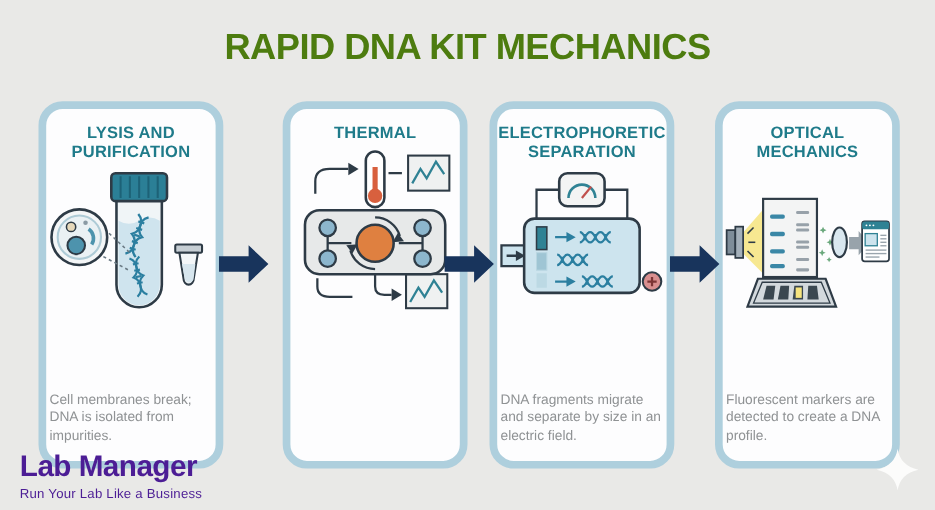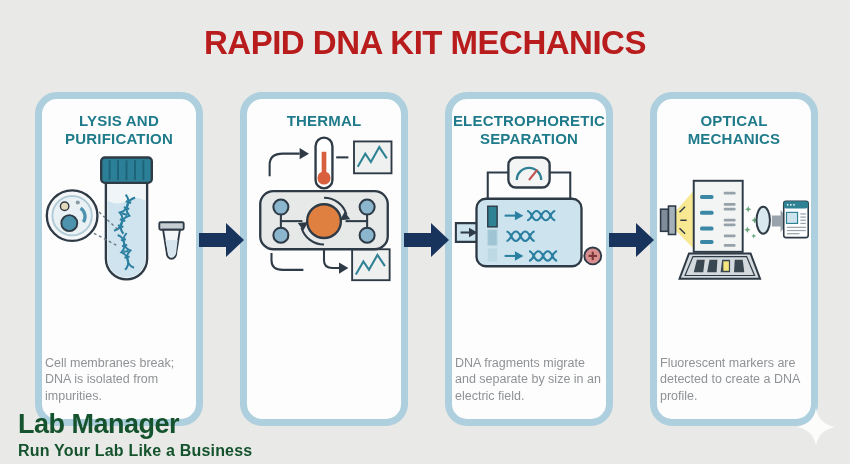--- a/index.html
+++ b/index.html
@@ -3,42 +3,42 @@
 <meta charset="utf-8">
 <style>
   html,body{margin:0;padding:0;}
   body{
     width:850px;height:464px;position:relative;overflow:hidden;
     background:#e9e9e7;
     font-family:"Liberation Sans", sans-serif;
   }
   .main-title{
     position:absolute;top:24px;left:0;width:850px;text-align:center;
-    font-size:33px;font-weight:800;letter-spacing:-.5px;color:#b91c1c;
+    font-size:33px;font-weight:800;letter-spacing:-.5px;color:#4d7c0f;
   }
   .card{
     position:absolute;top:92px;width:168px;height:334px;box-sizing:border-box;
     background:#fdfdfe;border:7px solid #aecfdd;border-radius:22px;
   }
-  .card.c1{left:35px}.card.c2{left:240px}.card.c3{left:445px}.card.c4{left:650px}
+  .card.c1{left:35px}.card.c2{left:257px}.card.c3{left:445px}.card.c4{left:650px}
   .card-title{
     margin-top:13px;text-align:center;color:#1f7b8a;font-weight:800;
     font-size:15px;line-height:1.18;letter-spacing:.2px;
   }
   .card-title span{display:block}
   .illus{height:152px;display:flex;align-items:center;justify-content:center;margin-top:2px;}
   .card-desc{
     position:absolute;left:3px;right:3px;bottom:15px;
     color:#8f9294;font-size:12.5px;line-height:1.32;font-weight:500;
   }
   .flow-arrow{position:absolute;top:222px;width:46px;height:36px;}
   .flow-arrow.a1{left:199px}.flow-arrow.a2{left:404px}.flow-arrow.a3{left:609px}
-  .logo{position:absolute;left:18px;top:410px;color:#14532d;}
+  .logo{position:absolute;left:18px;top:410px;color:#4c1d95;}
   .logo-name{font-size:27px;font-weight:800;letter-spacing:-.5px;line-height:1.1;}
-  .logo-tagline{font-size:16px;font-weight:700;margin-top:2px;letter-spacing:.2px;}
+  .logo-tagline{font-size:12px;font-weight:400;margin-top:2px;letter-spacing:.2px;}
   .sparkle{position:absolute;left:797px;top:408px;width:38px;height:38px;}
 </style>
 </head>
 <body>
 
 <div class="main-title">RAPID DNA KIT MECHANICS</div>
 
 <div class="card c1">
   <div class="card-title">
     <span>LYSIS AND</span>

